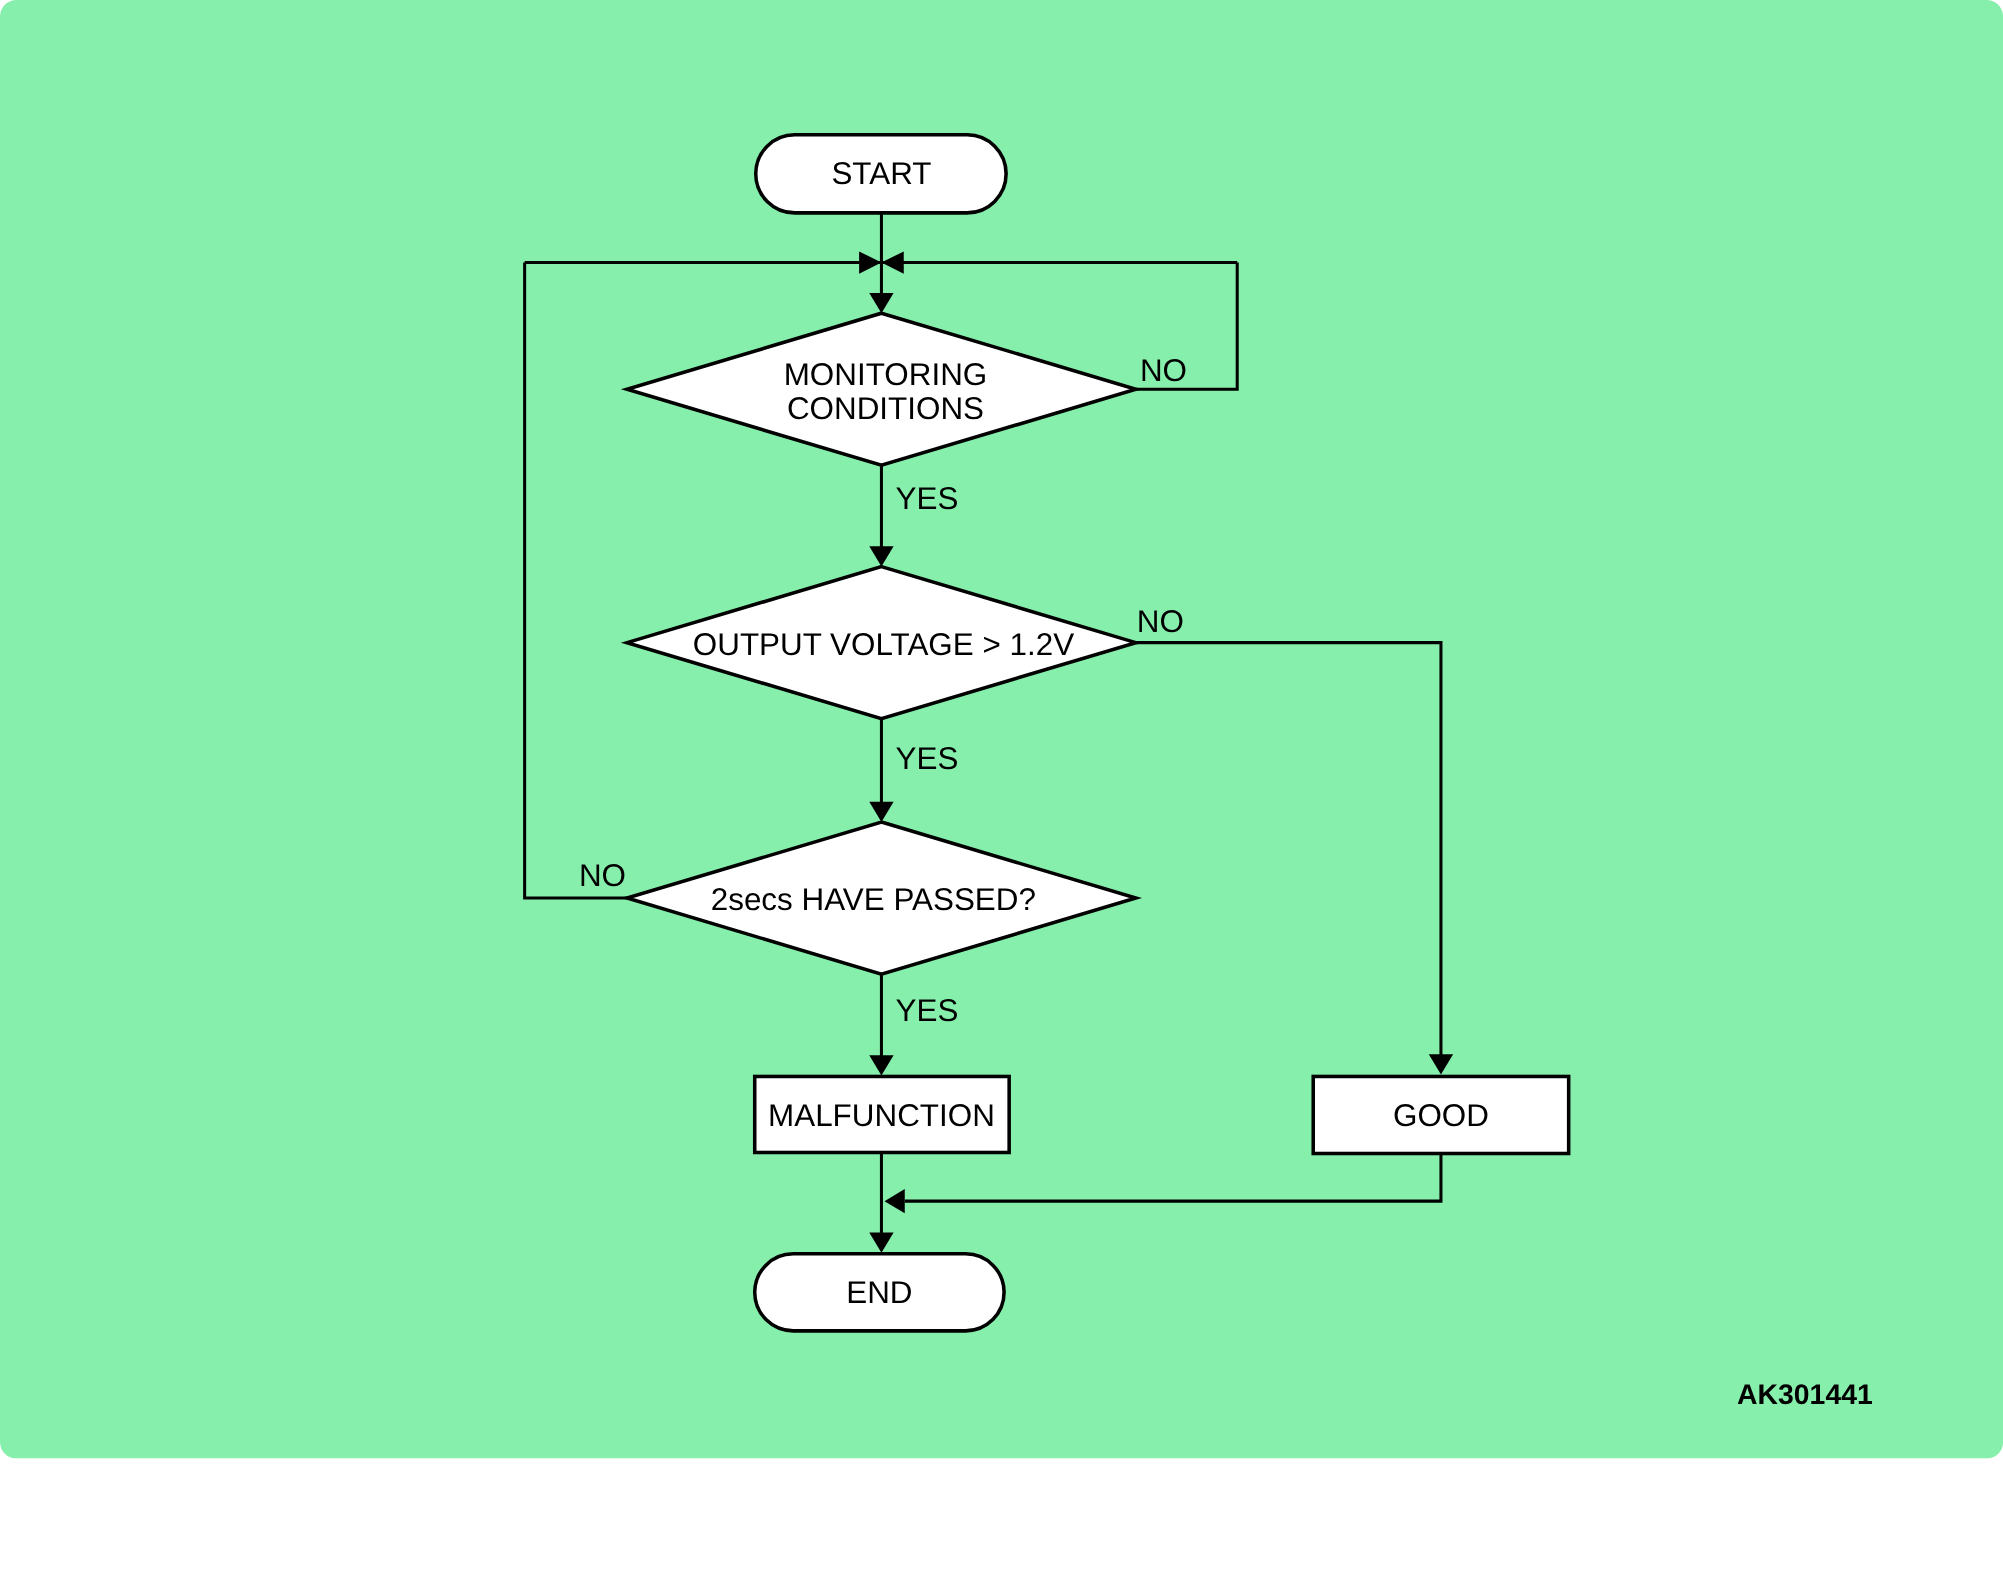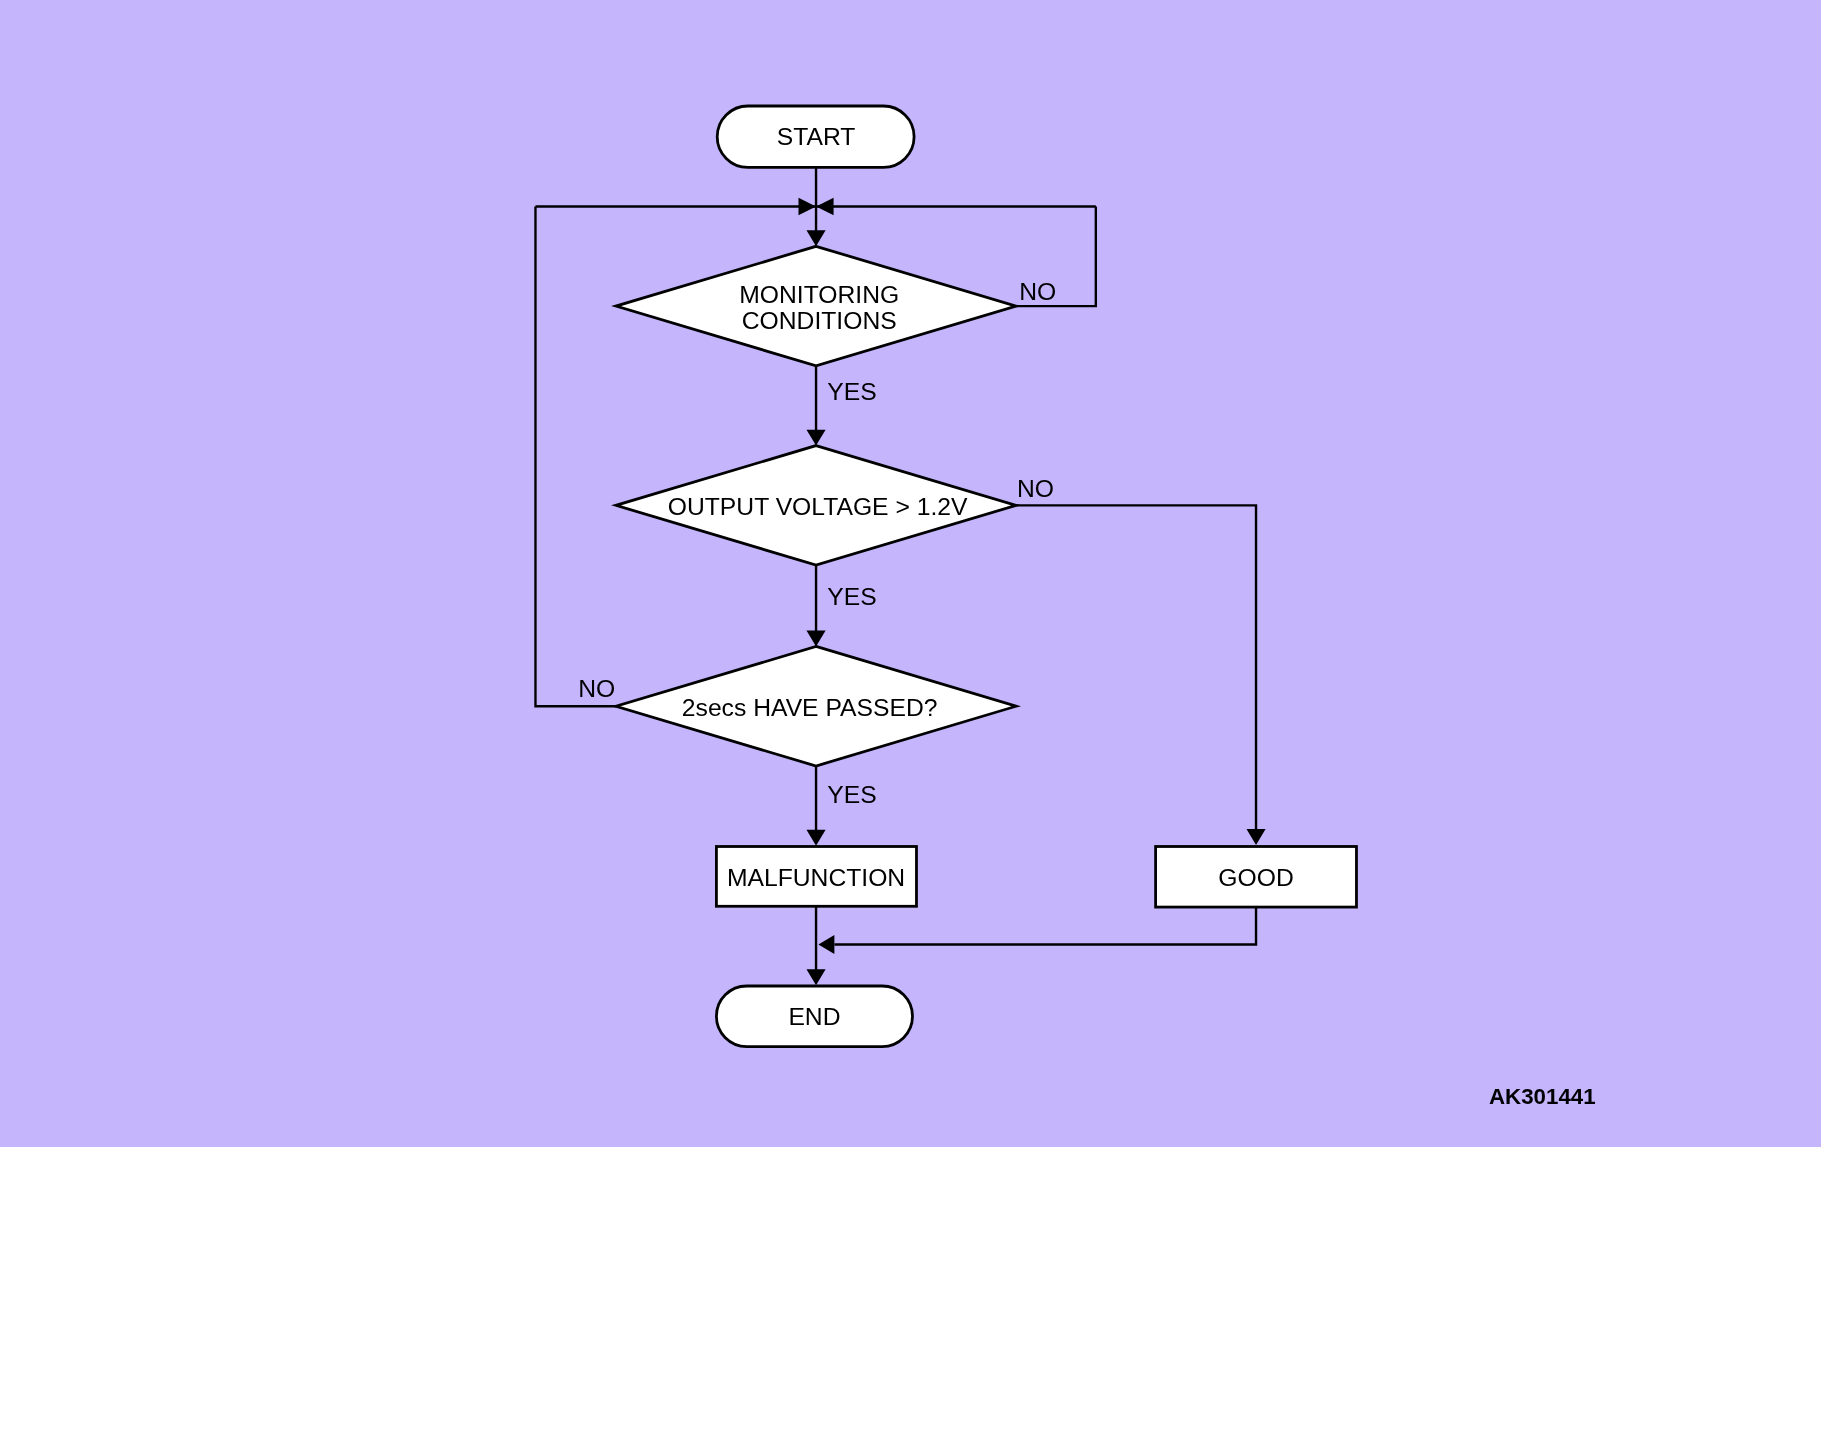--- a/index.html
+++ b/index.html
@@ -3,23 +3,24 @@
 <meta charset="utf-8">
 <style>
   html, body {
     margin: 0;
     padding: 0;
     background: #ffffff;
   }
   .canvas {
     position: relative;
     width: 1821px;
-    height: 1147px;
-    background: #c4b5fd;
+    height: 1326px;
+    background: #86efac;
     font-family: "Liberation Sans", "DejaVu Sans", sans-serif;
+    border-radius: 15px;
   }
   svg { display: block; width: 100%; height: 100%; }
   .shape {
     fill: #ffffff;
     stroke: #000000;
     stroke-width: 3.5;
   }
   .edge {
     fill: none;
     stroke: #000000;

